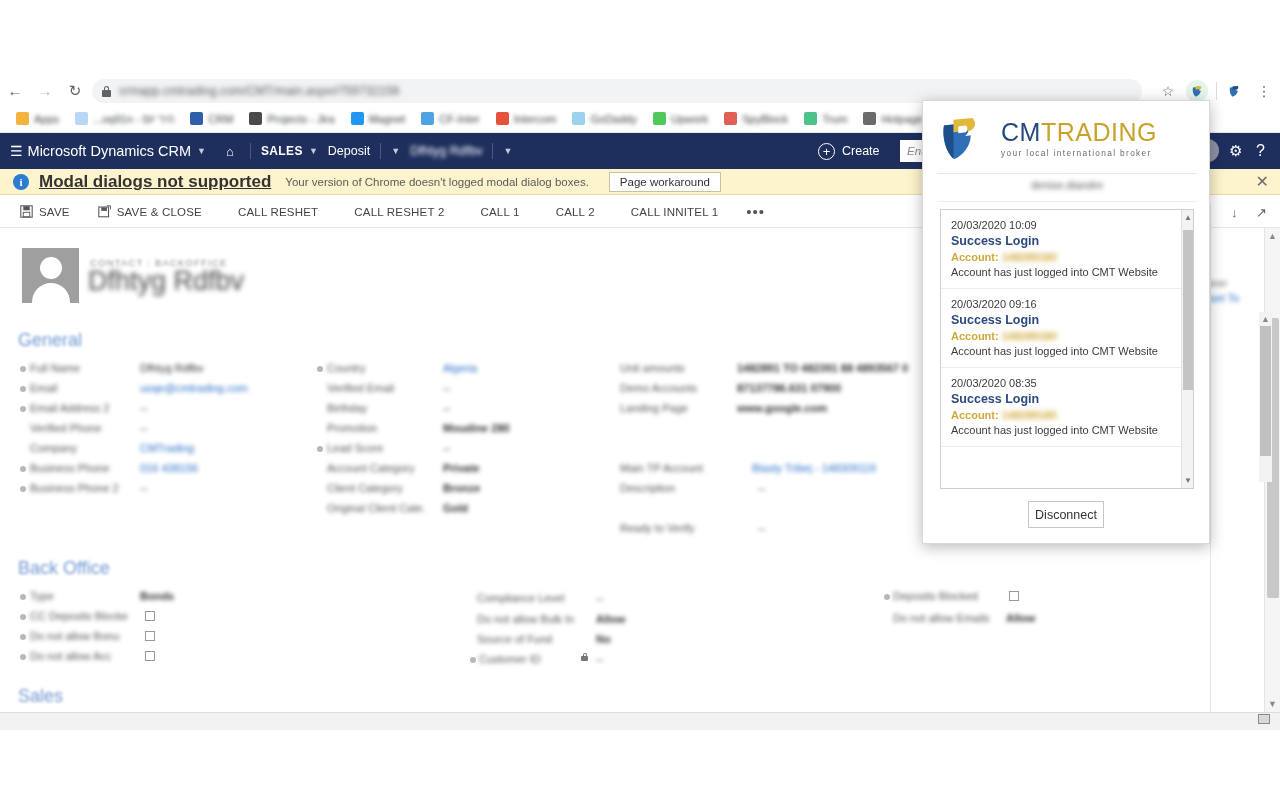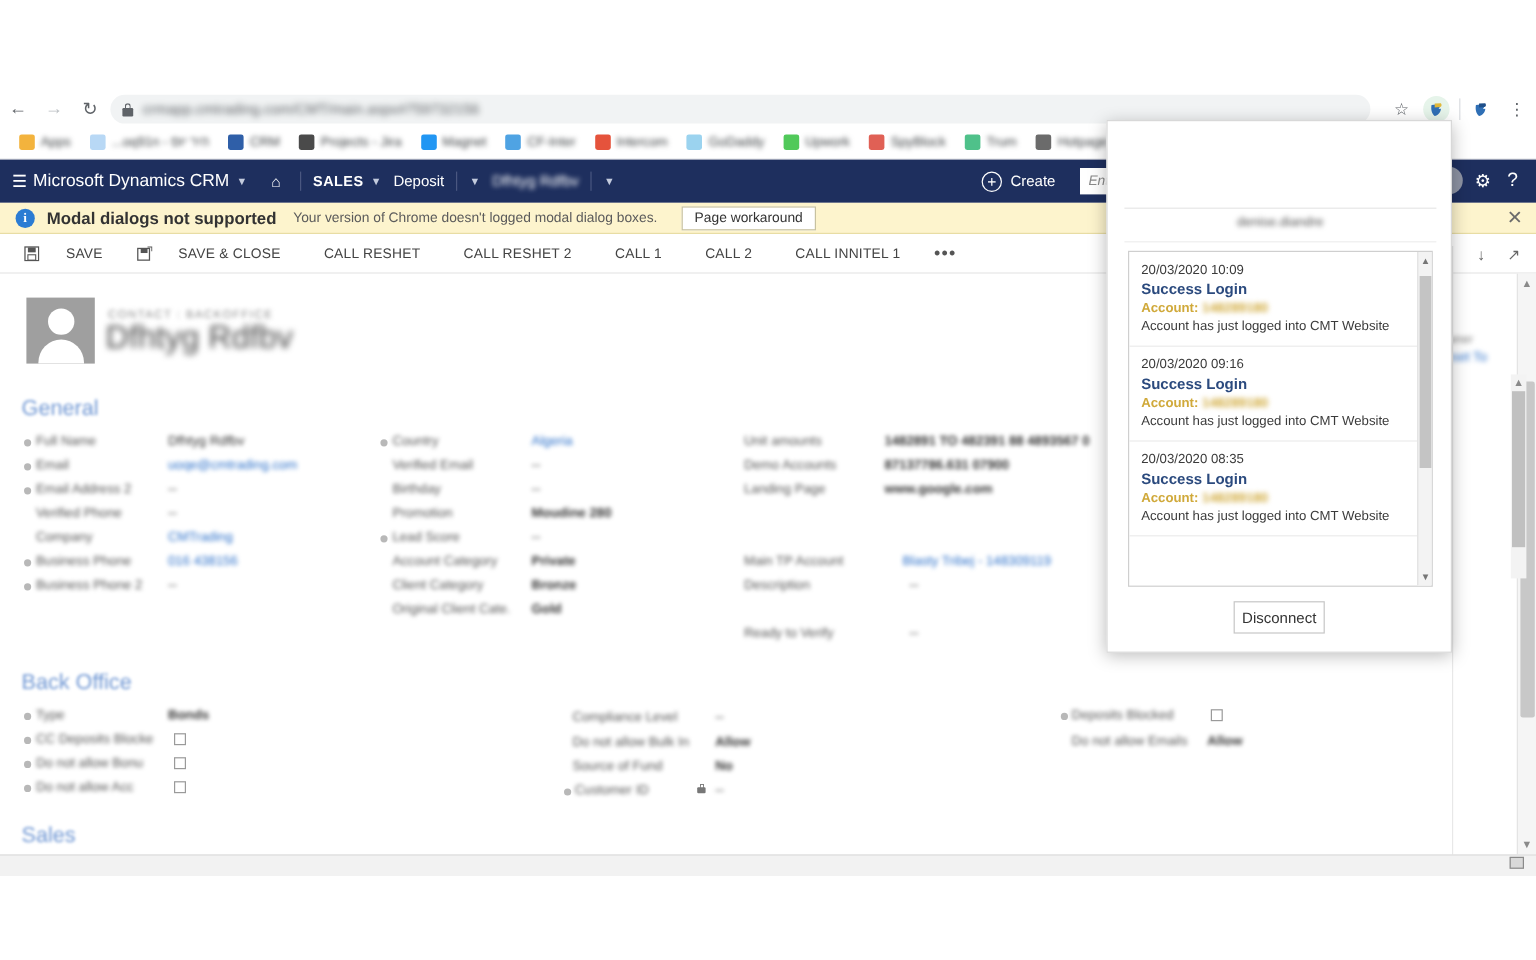--- a/index.html
+++ b/index.html
@@ -97,35 +97,35 @@
   #notif-bar {
     position:absolute; top:169px; left:0; width:1280px; height:26px;
     background:#fdf4cd; border-bottom:1px solid #e8dda4;
     display:flex; align-items:center;
   }
   #notif-info-icon {
     width:16px;height:16px;border-radius:50%;background:#2b7cd3;color:#fff;
     font-size:11px;font-weight:bold;display:flex;align-items:center;justify-content:center;
     margin-left:13px; margin-right:10px; font-family:"Liberation Serif", serif;
   }
-  #notif-title { font-size:14px; font-weight:bold; color:#333; }
+  #notif-title { font-size:17px; font-weight:bold; color:#333;text-decoration:underline; }
   #notif-desc { font-size:11.5px; color:#5b5b5b; margin-left:14px; }
   #notif-action {
     margin-left:20px; background:#fff; border:1px solid #c8c2a0;
     font-size:11.5px; color:#333; padding:3px 10px;
   }
   #notif-close { position:absolute; right:11px; font-size:16px; color:#6b6b6b; }
 
   
   #command-bar {
     position:absolute; top:196px; left:0; width:1280px; height:32px;
     background:#fff; border-bottom:1px solid #e6e6e6;
     display:flex; align-items:center;
   }
-  .cmd-item { display:flex; align-items:center; gap:22px; font-size:11.5px; color:#444;
+  .cmd-item { display:flex; align-items:center; gap:6px; font-size:11.5px; color:#444;
      letter-spacing:.2px; margin-right: 28px; white-space:nowrap; }
   .cmd-icon { width:13px;height:13px;color:#555; display:inline-block; }
   #cmd-first { margin-left:20px; }
   #cmd-ellipsis { font-size:15px; color:#555; letter-spacing:1px; }
   .cmd-right-icon { position:absolute; font-size:13px; color:#666; top: 9px; }
 
   
   #record-header { position:absolute; top: 240px; left:0; width: 1190px; height:70px; }
   #avatar-tile {
     position:absolute; left:22px; top:8px; width:57px; height:55px;
@@ -522,20 +522,35 @@
 <div id="inner-scrollbar">
   <span class="sb-arrow" style="top:2px; left:2px;">▲</span>
   <div id="inner-scroll-thumb"></div>
 </div>
 
 <div id="bottom-bar"></div>
 <div id="bottom-icon"></div>
 
 <div id="cmt-popup">
 
+  <div id="cmt-logo-wrap">
+    <svg id="cmt-mark" viewBox="0 0 52 46">
+      <path d="M4 9 L26 6 C31 11 31 16 26 20 L32 19 C32 30 24 40 15 44 C5 37 2 21 4 9 Z" fill="#2f6fb5"></path>
+      <path d="M4 9 L14 8 L14 44 C7 38 2 21 4 9 Z" fill="#1f4f8a"></path>
+      <path d="M14 3 L34 1 C38 6 37 11 32 14 L14 16 Z" fill="#e0b83a"></path>
+      <path d="M19 10 L27 9 C29 11 29 14 27 16 L19 17 Z" fill="#ffffff"></path>
+      <rect x="14" y="16" width="7" height="28" fill="#ffffff" opacity="0"></rect>
+    </svg>
+    <div id="cmt-wordmark">
+      <div id="cmt-word-top">
+        <span id="cmt-word-cm">CM</span><span id="cmt-word-trading">TRADING</span>
+      </div>
+      <div id="cmt-tagline">your local international broker</div>
+    </div>
+  </div>
 
   <div id="cmt-divider"></div>
   <div id="cmt-user">denise.diandre</div>
   <div id="cmt-divider2"></div>
 
   <div id="cmt-feed">
     <div class="feed-item">
       <div class="feed-time">20/03/2020 10:09</div>
       <div class="feed-title">Success Login</div>
       <div class="feed-acct-row">

